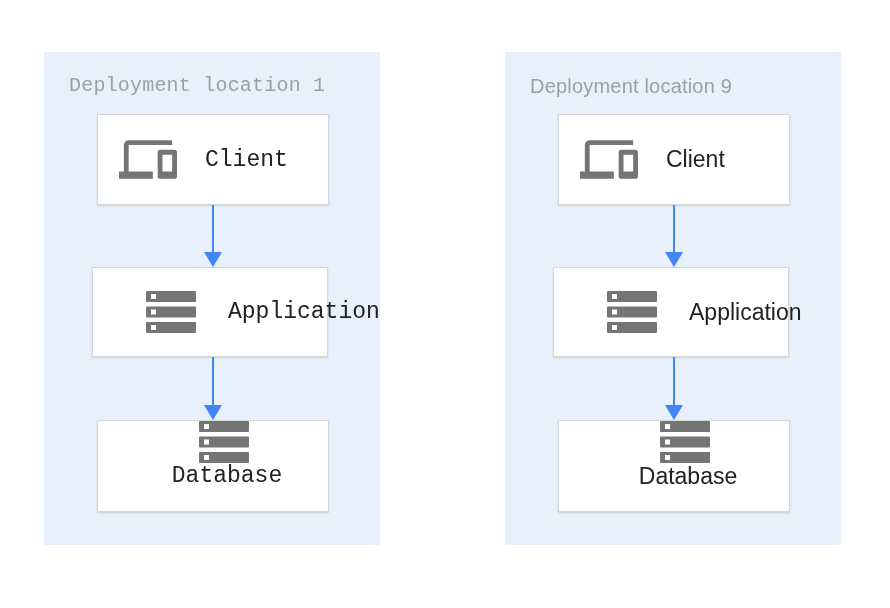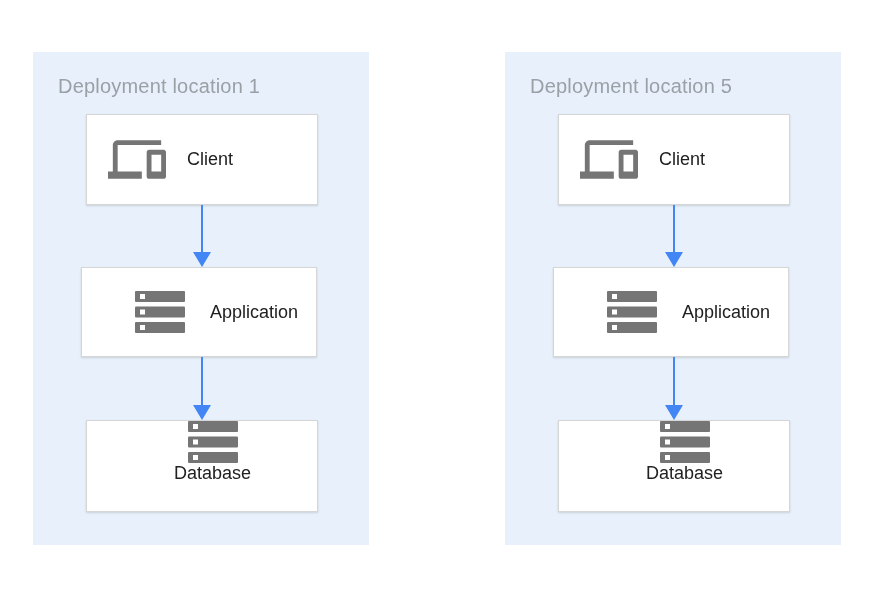--- a/index.html
+++ b/index.html
@@ -14,21 +14,21 @@
     background: #ffffff;
     overflow: hidden;
   }
   .panel {
     position: absolute;
     top: 52px;
     width: 336px;
     height: 493px;
     background: var(--panel-background, #e8f1fb);
   }
-  .panel.p1 { left: 33px; }
+  .panel.p1 { left: 44px; font-family: Liberation Mono, monospace; }
   .panel.p2 { left: 505px; }
   .panel-title {
     position: absolute;
     left: 25px;
     top: 22px;
     font-size: 20px;
     line-height: 24px;
     color: var(--panel-title-text, #9aa0a6);
     letter-spacing: 0.2px;
     white-space: nowrap;
@@ -50,22 +50,22 @@
     margin-left: 21px;
     display: flex;
     justify-content: center;
     align-items: center;
     flex: none;
   }
   .icon-wrap svg { display: block; }
   .icon-fill { fill: var(--icon-gray, #757575); }
   .icon-hole { fill: #ffffff; }
   .node-label {
-    margin-left: 21px;
-    font-size: 18px;
+    margin-left: 28px;
+    font-size: 23px;
     color: var(--node-label-text, #212121);
     white-space: nowrap;
   }
   .arrow {
     position: absolute;
     left: 160px;
     width: 18px;
     display: flex;
     flex-direction: column;
     align-items: center;
@@ -144,21 +144,21 @@
             <rect x="5" y="18.5" width="5" height="5"></rect>
             <rect x="5" y="34" width="5" height="5"></rect>
           </g>
         </svg>
       </span>
       <span class="node-label">Database</span>
     </div>
   </section>
 
   <section class="panel p2">
-    <div class="panel-title">Deployment location 5</div>
+    <div class="panel-title">Deployment location 9</div>
 
     <div class="node node-client">
       <span class="icon-wrap">
         <svg width="58" height="39" viewBox="0 4 24 16" aria-hidden="true">
           <path class="icon-fill" d="M4 6h18V4H4c-1.1 0-2 .9-2 2v11H0v3h14v-3H4V6zm19 2h-6c-.55 0-1 .45-1 1v10c0 .55.45 1 1 1h6c.55 0 1-.45 1-1V9c0-.55-.45-1-1-1zm-1 9h-4v-7h4v7z"></path>
         </svg>
       </span>
       <span class="node-label">Client</span>
     </div>
 

